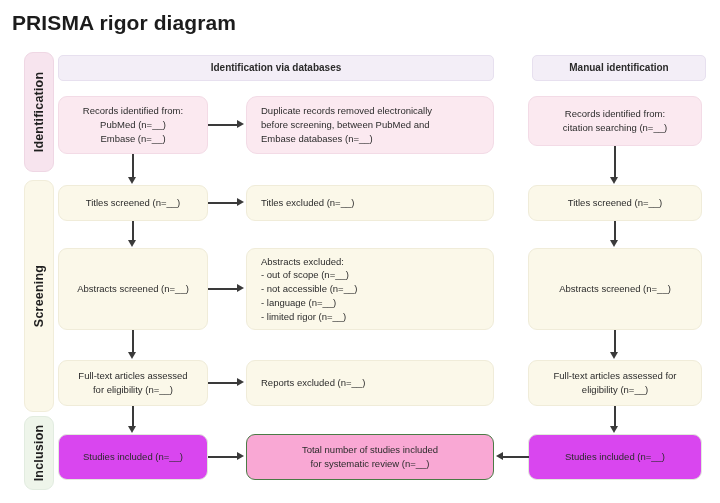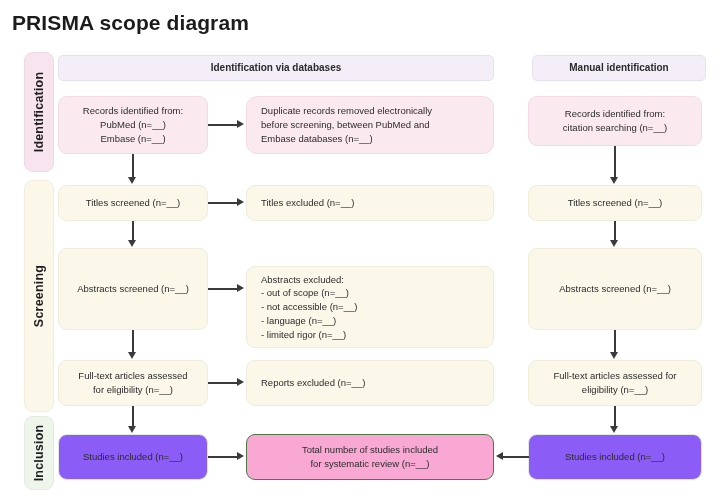--- a/index.html
+++ b/index.html
@@ -64,21 +64,21 @@
   }
   .theme-banner-purple {            
     background: #f3eef7;
     border: 1px solid #e7e0ef;
   }
   .theme-screening {                
     background: #fbf8e9;
     border: 1px solid #f0ecd9;
   }
   .theme-inclusion {                
-    background: #8b5cf6;
+    background: #d946ef;
     border: 1px solid #e1ebdb;
   }
   .theme-total {                    
     background: #f9a8d4;
     border: 1.6px solid #4b7a46;
   }
   
   .stage {
     position: absolute;
     box-sizing: border-box;
@@ -131,29 +131,28 @@
     border-left: 7px solid #3a3a3a;
   }
   .arrowhead.left {
     border-top: 4.5px solid transparent;
     border-bottom: 4.5px solid transparent;
     border-right: 7px solid #3a3a3a;
   }
   .bullets {
     text-align: left;
     white-space: pre-line;
-    margin-top: 18px;
   }
 </style>
 </head>
 <body>
 
 <div id="canvas">
 
-  <div id="page-title">PRISMA scope diagram</div>
+  <div id="page-title">PRISMA rigor diagram</div>
 
   <div class="stage stage-identification" style="left:24px; top:52px; width:30px; height:120px;">
     <span>Identification</span>
   </div>
 
   <div class="stage stage-screening" style="left:24px; top:180px; width:30px; height:232px;">
     <span>Screening</span>
   </div>
 
   <div class="stage stage-inclusion" style="left:24px; top:416px; width:30px; height:74px;">

